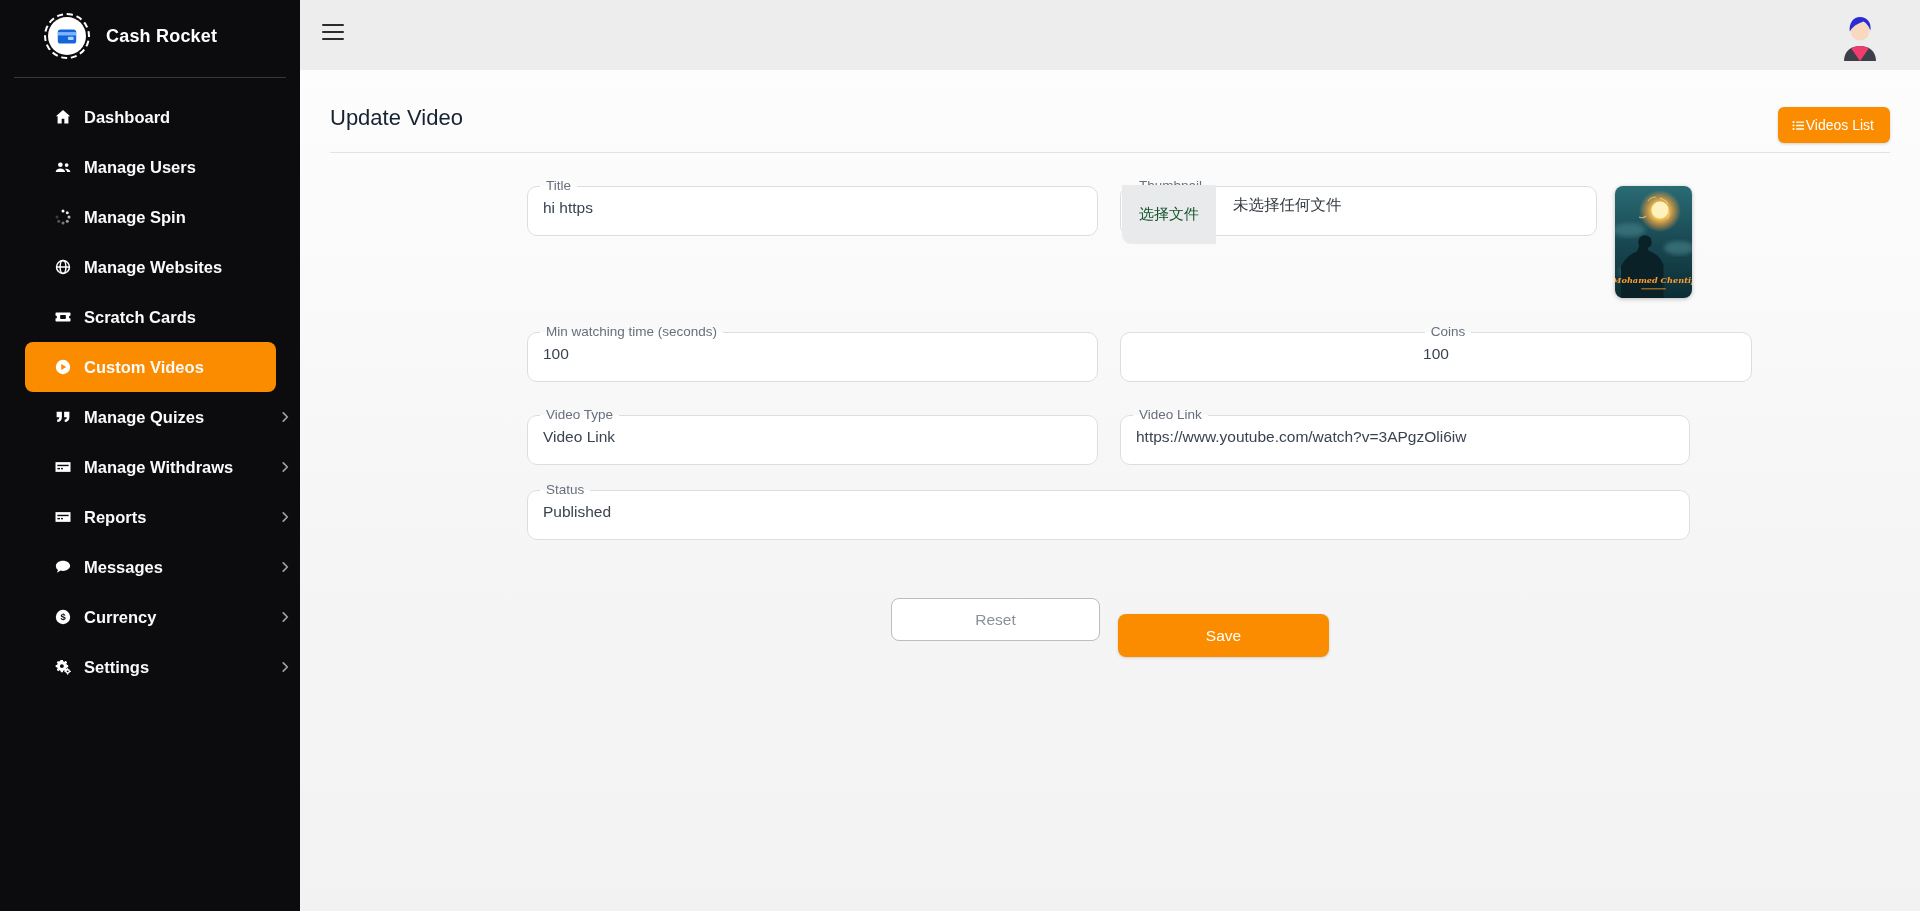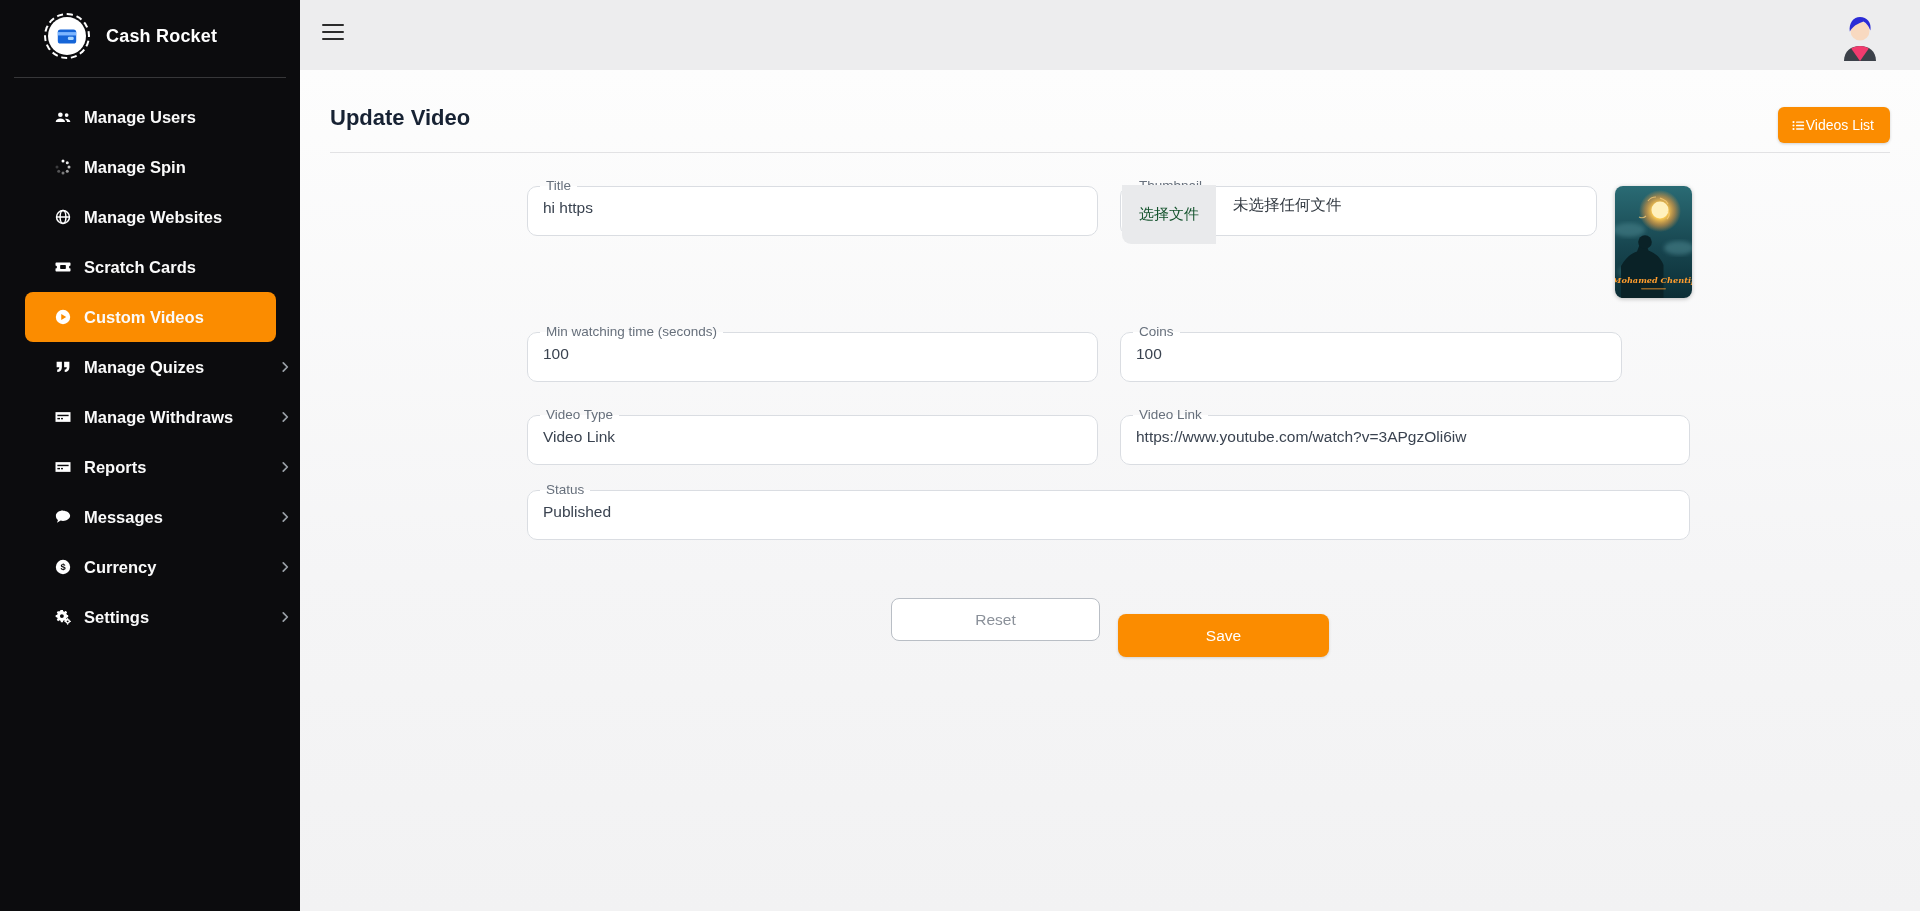--- a/index.html
+++ b/index.html
@@ -27,39 +27,39 @@
 
   
   .topbar { position:absolute; left:300px; top:0; right:0; height:70px; background:#ededee; }
   .hamburger { position:absolute; left:22px; top:24px; width:22px; height:18px; cursor:pointer; }
   .hamburger span { display:block; height:2.4px; background:#2b2b2b; border-radius:2px; margin-bottom:4.6px; }
   .avatar { position:absolute; right:36px; top:9px; width:48px; height:52px; cursor:pointer; }
 
   
   .content { position:absolute; left:300px; top:70px; right:0; bottom:0;
     background:linear-gradient(180deg,#fdfdfd 0%, #f5f5f6 60%, #f2f2f3 100%); }
-  .page-title { position:absolute; left:30px; top:35px; font-size:22px; font-weight:700; color:#172233; }
+  .page-title { position:absolute; left:30px; top:35px; font-size:22px; font-weight:400; color:#172233; }
   .btn-videos-list { position:absolute; right:30px; top:37px; height:36px; padding:0 16px 0 13px;
     background:var(--accent,#fb8c00); color:#fff; border:none; border-radius:6px; font-size:14px;
     font-weight:500; display:flex; align-items:center; gap:0; cursor:pointer;
     box-shadow:0 1px 3px rgba(0,0,0,.18); font-family:inherit; }
   .btn-videos-list svg { width:15px; height:15px; }
   .header-rule { position:absolute; left:30px; right:30px; top:82px; border:none; border-top:1px solid #e2e2e4; }
 
   
   fieldset.field { position:absolute; border:1.5px solid #dadde2; border-radius:10px;
     background:#fff; margin:0; padding:0; height:58px; }
   fieldset.field legend { margin-left:12px; padding:0 6px; font-size:13.5px; line-height:16px;
     color:#67707c; font-weight:400; }
   .field .val { padding:5px 15px 0; font-size:15.5px; color:#3a4350; white-space:nowrap;
     overflow:hidden; cursor:text; }
   .f-title   { left:227px; top:108px; width:571px; }
   .f-thumb   { left:820px; top:108px; width:477px; }
   .f-min     { left:227px; top:254px; width:571px; }
-  .f-coins   { left:820px; top:254px; width:502px; }
+  .f-coins   { left:820px; top:254px; width:632px;text-align:center; }
   .f-vtype   { left:227px; top:337px; width:571px; }
   .f-vlink   { left:820px; top:337px; width:570px; }
   .f-status  { left:227px; top:412px; width:1163px; }
 
   .file-row { position:relative; height:34px; }
   .file-btn { position:absolute; left:1px; top:-9px; bottom:-16px; width:94px; background:#e9eaec;
     border:none; border-radius:0 0 0 9px; font-size:15px; color:#14532d; cursor:pointer;
     font-family:inherit; }
   .file-none { position:absolute; left:112px; top:1px; font-size:15.5px; color:#333a42; }
 
@@ -83,20 +83,28 @@
       <svg viewBox="0 0 24 24">
         <rect x="3.5" y="6" width="17" height="13" rx="2.5" fill="#1565d8"></rect>
         <rect x="3.5" y="8.4" width="17" height="3.1" fill="#7db6ff"></rect>
         <rect x="12.8" y="12.6" width="5.4" height="3.2" rx="1.2" fill="#a9d6ff"></rect>
       </svg>
     </span>
     <span class="brand-name">Cash Rocket</span>
   </div>
   <hr class="side-divider">
   <nav class="menu" id="sidebar-menu">
+      <div class="menu-item">
+        <span class="mi-icon">
+          <svg viewBox="0 0 24 24" fill="currentColor">
+            <path d="M12 2.8 2.5 11h2.3v9.5h5.4v-6.2h3.6v6.2h5.4V11h2.3z"></path>
+          </svg>
+        </span>
+        <span class="mi-label">Dashboard</span>
+      </div>
       <div class="menu-item">
         <span class="mi-icon">
           <svg viewBox="0 0 24 24" fill="currentColor">
             <circle cx="8.5" cy="9" r="3.1"></circle>
             <path d="M2.3 18.6c0-2.9 2.8-4.7 6.2-4.7s6.2 1.8 6.2 4.7z"></path>
             <circle cx="16.8" cy="9.4" r="2.5"></circle>
             <path d="M16.2 14.2c3 0 5.6 1.7 5.6 4.4h-4.4c-.3-1.8-1.3-3.2-2.9-4 .5-.3 1.1-.4 1.7-.4z"></path>
           </svg>
         </span>
         <span class="mi-label">Manage Users</span>

